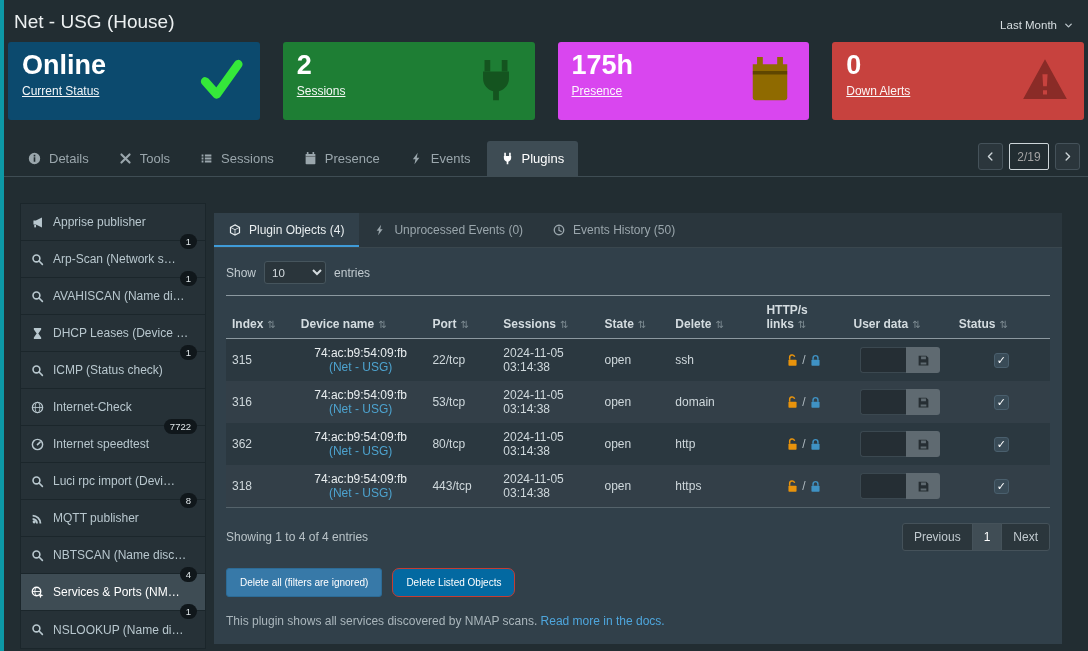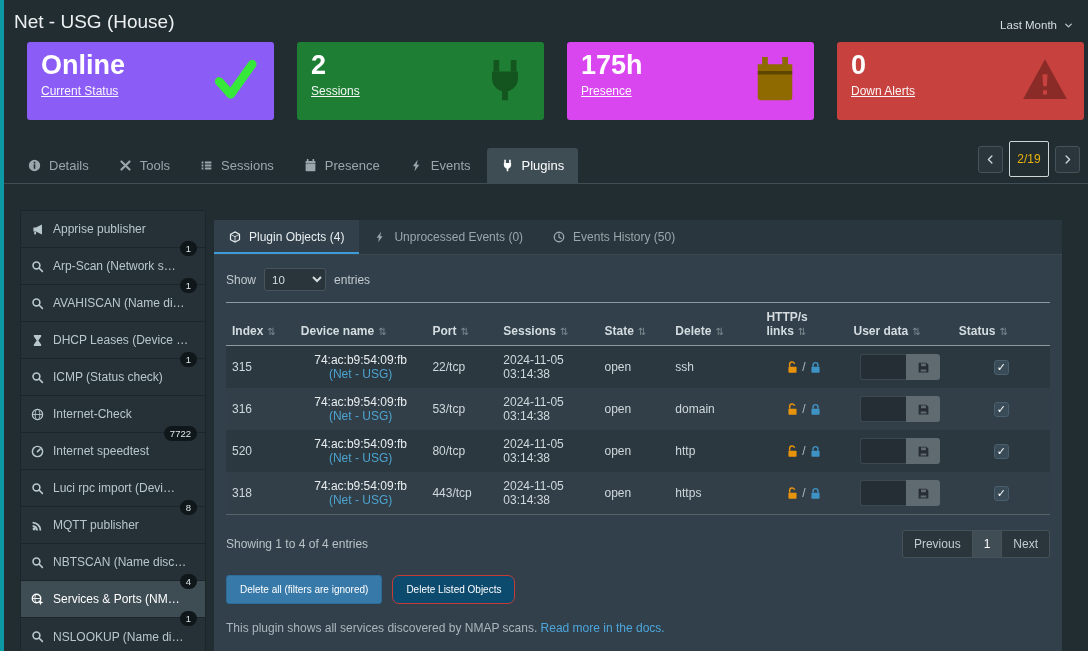--- a/index.html
+++ b/index.html
@@ -30,21 +30,21 @@
 
   
   .tabs-row { display:flex; align-items:flex-end; justify-content:space-between; margin-top:21px; padding:0 8px 0 14px; border-bottom:1px solid #3f4d54; }
   .tab-list { display:flex; gap:2px; }
   .tab { display:flex; align-items:center; gap:8px; padding:10px 14px; font-size:13px; color:#9aa6ac; cursor:pointer; border-radius:3px 3px 0 0; }
   .tab svg { width:13px; height:13px; }
   .tab.active { background:#3e4c54; color:#fff; }
   .pager { display:flex; gap:6px; align-items:center; margin-bottom:6px; }
   .pager button { width:25px; height:27px; background:#2b363c; border:1px solid #45525a; color:#cdd5d9; border-radius:3px; display:flex; align-items:center; justify-content:center; cursor:pointer; padding:0; }
   .pager button svg { width:11px; height:11px; }
-  .pagebox { min-width:40px; height:36px; border:1px solid #cdd5d9; color:#eab308; font-size:12px; display:flex; align-items:center; justify-content:center; border-radius:2px; padding:0 6px; }
+  .pagebox { min-width:40px; height:27px; border:1px solid #cdd5d9; color:#a3a3a3; font-size:12px; display:flex; align-items:center; justify-content:center; border-radius:2px; padding:0 6px; }
 
   
   .content { display:flex; align-items:flex-start; margin:26px 26px 0 20px; }
   .sidebar { width:186px; flex:none; border:1px solid #1b262b; }
   .side-item { position:relative; display:flex; align-items:center; gap:9px; height:37px; padding:0 10px; background:#263137; border-bottom:1px solid #1b262b; font-size:12px; color:#b8c7ce; cursor:pointer; }
   .side-item:last-child { border-bottom:none; }
   .side-item svg { width:13px; height:13px; flex:none; }
   .side-item .lbl { white-space:nowrap; overflow:hidden; text-overflow:ellipsis; }
   .side-item.active { background:#3e4c54; color:#fff; }
   .badge { position:absolute; top:-7px; right:8px; background:#10171b; color:#dfe6e9; font-size:9.5px; padding:2.5px 6px; border-radius:9px; line-height:1; }
@@ -90,21 +90,21 @@
   .tfooter { display:flex; justify-content:space-between; align-items:center; padding:15px 12px 0; font-size:12px; color:#b9c3c8; }
   .pagination { display:flex; }
   .pg { height:28px; padding:0 11px; display:flex; align-items:center; background:#2b363c; border:1px solid #45525a; color:#c2cbd0; font-size:12px; cursor:pointer; margin-left:-1px; }
   .pg:first-child { border-radius:3px 0 0 3px; margin-left:0; }
   .pg:last-child { border-radius:0 3px 3px 0; }
   .pg.active { background:#404d55; color:#fff; }
 
   .actions { display:flex; gap:10px; padding:17px 12px 0; }
   .btn { font-size:10px; color:#fff; padding:8px 13px; border-radius:3px; border:1px solid transparent; cursor:pointer; }
   .btn.blue { background:#3779a8; border-color:#2c6b96; }
-  .btn.red  { background:#0c4a6e; border-color:#c43c33;border-radius:7px; }
+  .btn.red  { background:#0369a1; border-color:#c43c33;border-radius:7px; }
 
   .note { padding:17px 12px 14px; font-size:12px; color:#aab6bc; margin:0; }
   .note a { color:#4ea6dd; text-decoration:none; cursor:pointer; }
 </style>
 </head>
 <body>
 
 <div class="page">
   <div class="accent"></div>
 
@@ -112,21 +112,21 @@
     <h1 class="title">Net - USG (House)</h1>
     <div class="period">
       <span>Last Month</span>
       <span><svg viewBox="0 0 16 16">
             <path d="M4 6l4 4 4-4" fill="none" stroke="currentColor" stroke-width="2" stroke-linecap="round" stroke-linejoin="round"></path>
           </svg></span>
     </div>
   </header>
 
   <section class="cards">
-      <div class="card" style="background: #8b5cf6; margin-left: 19px;">
+      <div class="card" style="background: #0c4a6e;">
         <div class="card-value">Online</div>
         <div class="card-label">Current Status</div>
         <span class="card-icon" style="color:#35e83a"><svg viewBox="0 0 16 16">
             <path d="M2.5 8.5l4 4.5L14 2.5" fill="none" stroke="currentColor" stroke-width="3" stroke-linecap="round" stroke-linejoin="round"></path>
           </svg></span>
       </div>
       <div class="card" style="background: rgb(30, 126, 52);">
         <div class="card-value">2</div>
         <div class="card-label">Sessions</div>
         <span class="card-icon" style="color:#14541f"><svg viewBox="0 0 16 16">
@@ -406,21 +406,21 @@
                   <input class="uinput" value="" style="">
                   <button class="save">
                     <svg viewBox="0 0 16 16">
                       <path fill-rule="evenodd" d="M2 2h9.5L14 4.5V14H2Zm3 1v3.5h6V3Zm-.5 7.5V13h7v-2.5Z" fill="currentColor"></path>
                     </svg>
                   </button>
                 </span></td>
               <td class="status"><span class="chk">✓</span></td>
             </tr>
             <tr>
-              <td>520</td>
+              <td>362</td>
               <td class="dev">
                 <div class="mac">74:ac:b9:54:09:fb</div>
                 <div class="lnk">(Net - USG)</div>
               </td>
               <td>80/tcp</td>
               <td>
                 <div>2024-11-05</div>
                 <div>03:14:38</div>
               </td>
               <td>open</td>

